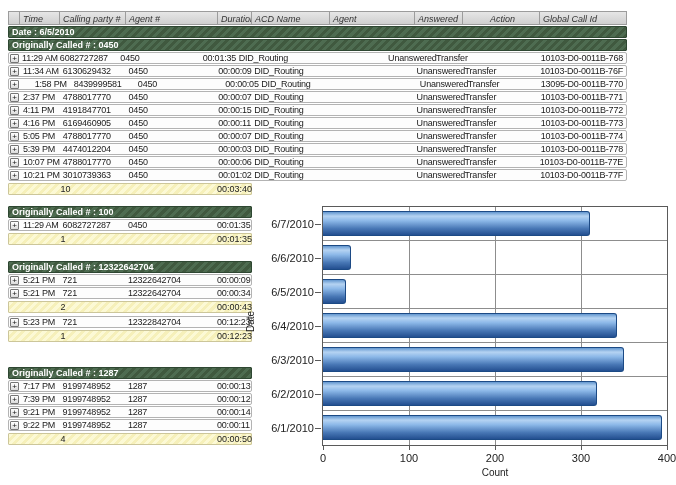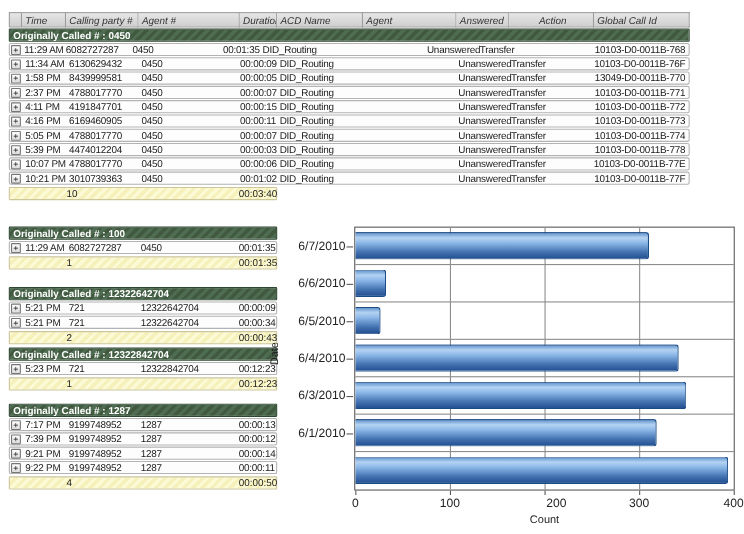--- a/index.html
+++ b/index.html
@@ -88,20 +88,21 @@
       <div class="th" style="width: 40px;">Time</div>
       <div class="th" style="width: 66px;">Calling party #</div>
       <div class="th" style="width: 92px;">Agent #</div>
       <div class="th" style="width: 34px;">Duration</div>
       <div class="th" style="width: 78px;">ACD Name</div>
       <div class="th" style="width: 85px;">Agent</div>
       <div class="th" style="width: 48px;">Answered</div>
       <div class="th" style="width: 77px; text-align: center;">Action</div>
       <div class="th" style="width: 87px;">Global Call Id</div>
     </div>
+  <div class="band">Date : 6/5/2010</div>
   <div id="group-0">
       <div class="band" style="width: 619px;">Originally Called # : 0450</div>
       <div class="drow" style="width: 619px;">
         <span class="exp-wrap">
           <span class="expand">+</span>
         </span>
         <span class="c" style="width: 40px;">11:29 AM</span>
         <span class="c" style="width: 66px;">6082727287</span>
         <span class="c" style="width: 92px;">0450</span>
         <span class="c right" style="width: 34px;">00:01:35</span>
@@ -122,29 +123,29 @@
         <span class="c" style="width: 78px;">DID_Routing</span>
         <span class="c" style="width: 85px;"></span>
         <span class="c" style="width: 48px;">Unanswered</span>
         <span class="c" style="width: 77px;">Transfer</span>
         <span class="c right" style="width: 87px;">10103-D0-0011B-76F</span>
       </div>
       <div class="drow" style="width: 619px;">
         <span class="exp-wrap">
           <span class="expand">+</span>
         </span>
-        <span class="c" style="width: 40px;">1:58 PM</span>
+        <span class="c" style="width: 40px; margin-left: 12px;">1:58 PM</span>
         <span class="c" style="width: 66px;">8439999581</span>
         <span class="c" style="width: 92px;">0450</span>
         <span class="c right" style="width: 34px;">00:00:05</span>
         <span class="c" style="width: 78px;">DID_Routing</span>
         <span class="c" style="width: 85px;"></span>
         <span class="c" style="width: 48px;">Unanswered</span>
         <span class="c" style="width: 77px;">Transfer</span>
-        <span class="c right" style="width: 87px;">13049-D0-0011B-770</span>
+        <span class="c right" style="width: 87px;">13095-D0-0011B-770</span>
       </div>
       <div class="drow" style="width: 619px;">
         <span class="exp-wrap">
           <span class="expand">+</span>
         </span>
         <span class="c" style="width: 40px;">2:37 PM</span>
         <span class="c" style="width: 66px;">4788017770</span>
         <span class="c" style="width: 92px;">0450</span>
         <span class="c right" style="width: 34px;">00:00:07</span>
         <span class="c" style="width: 78px;">DID_Routing</span>
@@ -285,21 +286,20 @@
       <span class="c right" style="width: 34px;">00:00:34</span>
     </div>
     <div class="srow">
       <span style="width:12px"></span>
       <span style="width:40px"></span>
       <span class="cnt">2</span>
       <span class="dur">00:00:43</span>
     </div>
   </div>
 <div class="tbl small-grp" id="group-3" style="top:316px">
-    <div class="band">Originally Called # : 12322842704</div>
     <div class="drow" style="width: 244px;">
       <span class="exp-wrap">
         <span class="expand">+</span>
       </span>
       <span class="c" style="width: 40px;">5:23 PM</span>
       <span class="c" style="width: 66px;">721</span>
       <span class="c" style="width: 92px;">12322842704</span>
       <span class="c right" style="width: 34px;">00:12:23</span>
     </div>
     <div class="srow">
@@ -380,30 +380,31 @@
     <div class="slot">
       <div class="bar" title="6/1/2010: 394" style="width: 98.5%;"></div>
     </div>
   </div>
 <div id="ylabels">
     <div class="ylab">6/7/2010<span class="ytick"></span></div>
     <div class="ylab">6/6/2010<span class="ytick"></span></div>
     <div class="ylab">6/5/2010<span class="ytick"></span></div>
     <div class="ylab">6/4/2010<span class="ytick"></span></div>
     <div class="ylab">6/3/2010<span class="ytick"></span></div>
+    <div class="ylab">6/2/2010<span class="ytick"></span></div>
     <div class="ylab">6/1/2010<span class="ytick"></span></div>
   </div>
 <div id="xticks">
     <div class="xtick" style="left: 0px;"></div>
     <div class="xtick" style="left: 86px;"></div>
     <div class="xtick" style="left: 172px;"></div>
     <div class="xtick" style="left: 258px;"></div>
     <div class="xtick" style="left: 344px;"></div>
   </div>
 <div id="xlabels">
     <div class="xlab" style="left: -20px;">0</div>
     <div class="xlab" style="left: 66px;">100</div>
-    <div class="xlab" style="left: 152px; text-align: right;">200</div>
+    <div class="xlab" style="left: 152px;">200</div>
     <div class="xlab" style="left: 238px;">300</div>
     <div class="xlab" style="left: 324px;">400</div>
   </div>
 <div id="count-label">Count</div>
 <div id="date-label">Date</div>
 
 </body></html>

